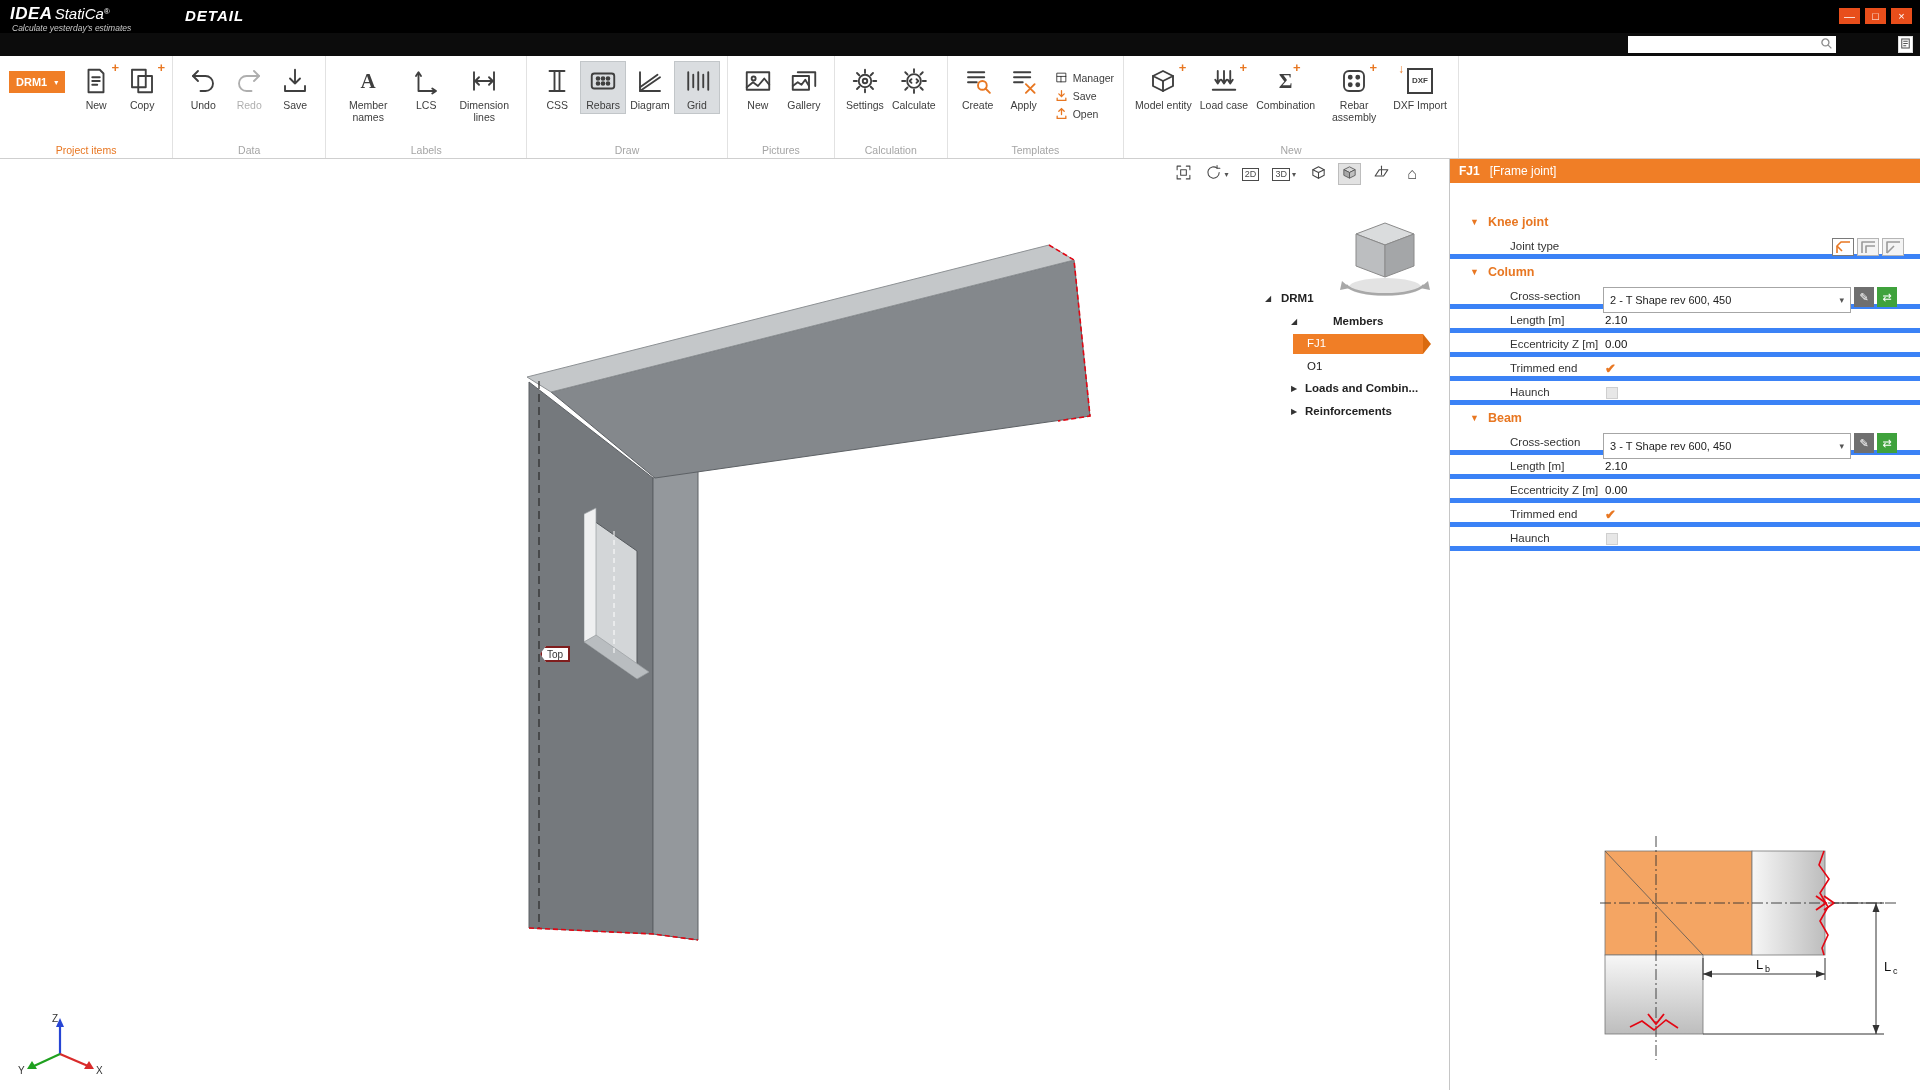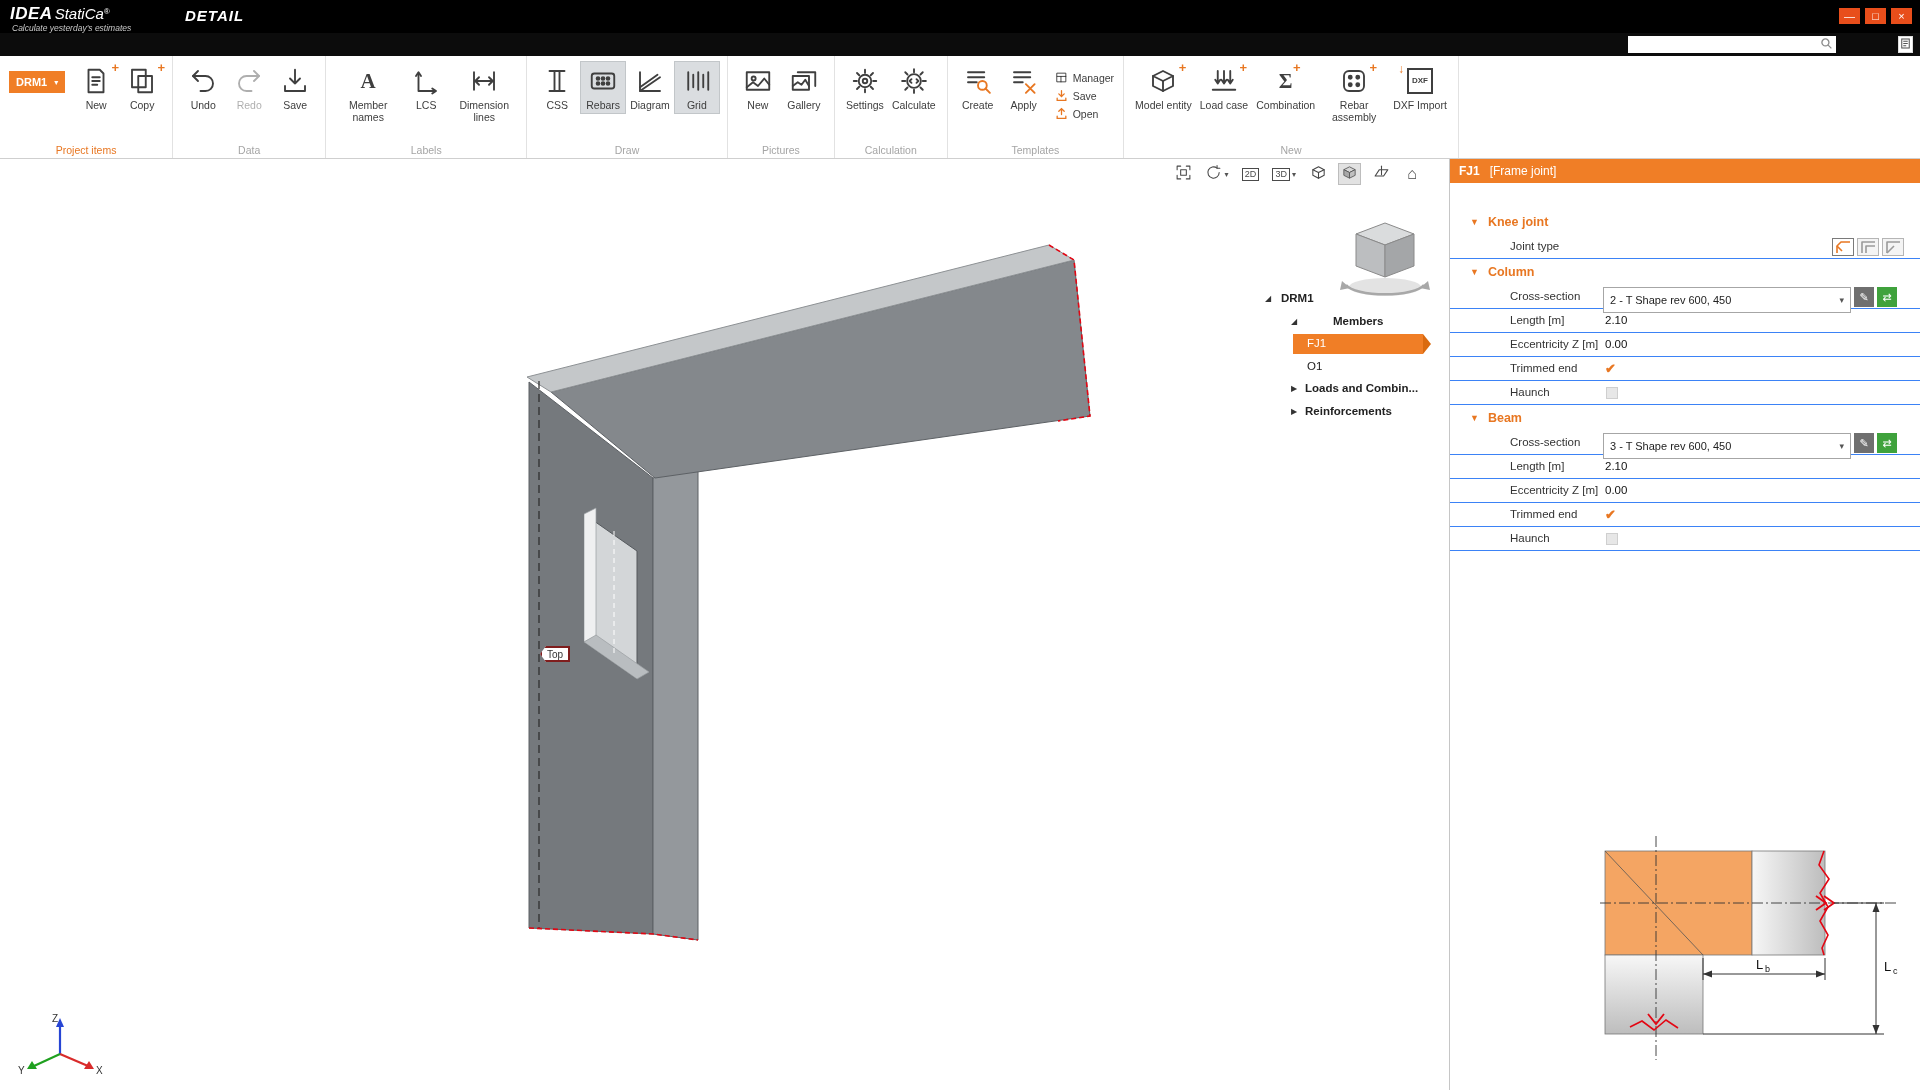--- a/index.html
+++ b/index.html
@@ -74,21 +74,21 @@
 .tree-row.selected .tree-label{color:#fff;z-index:2}
 
 
 .props{position:relative;width:471px;height:931px;background:#fff;border-left:1px solid #c6c6c6}
 .props-header{height:24px;background:#F07E26;color:#fff;display:flex;align-items:center;padding-left:9px;gap:10px;font-size:12px}
 .props-header .code{font-weight:bold}
 .props-body{position:absolute;left:0;top:24px;right:0;bottom:0;padding-top:26px}
 .sec-header{height:26px;display:flex;align-items:center;padding-left:20px;gap:9px}
 .sec-tri{color:#E87722;font-size:9px}
 .sec-title{color:#E87722;font-weight:bold;font-size:12.5px}
-.prop-row{position:relative;height:24px;border-bottom:1px solid #3b82f6}
+.prop-row{position:relative;height:24px;border-bottom:5px solid #3b82f6}
 .prop-label{position:absolute;left:60px;top:5px;font-size:11.5px;color:#333;white-space:nowrap}
 .prop-value{position:absolute;left:155px;top:5px;font-size:11.5px;color:#111}
 .cs-select{position:absolute;left:153px;top:2px;width:248px;height:20px;border:1px solid #a6a6a6;background:#fff;font-size:11px;display:flex;align-items:center;padding:12px 6px;color:#222}
 .sel-caret{margin-left:auto;font-size:9px;color:#555}
 .sq-btn{position:absolute;top:2px;width:20px;height:20px;display:flex;align-items:center;justify-content:center;font-size:11px;color:#fff}
 .edit-btn{left:404px;background:#6f6f6f}
 .swap-btn{left:427px;background:#3fa23c}
 .check-on{position:absolute;left:155px;top:4px;color:#E87722;font-weight:bold;font-size:13px}
 .check-off{position:absolute;left:156px;top:6px;width:12px;height:12px;background:#e7e7e7;border:1px solid #cfcfcf}
 .joint-btns{position:absolute;right:16px;top:3px;display:flex;gap:3px}

